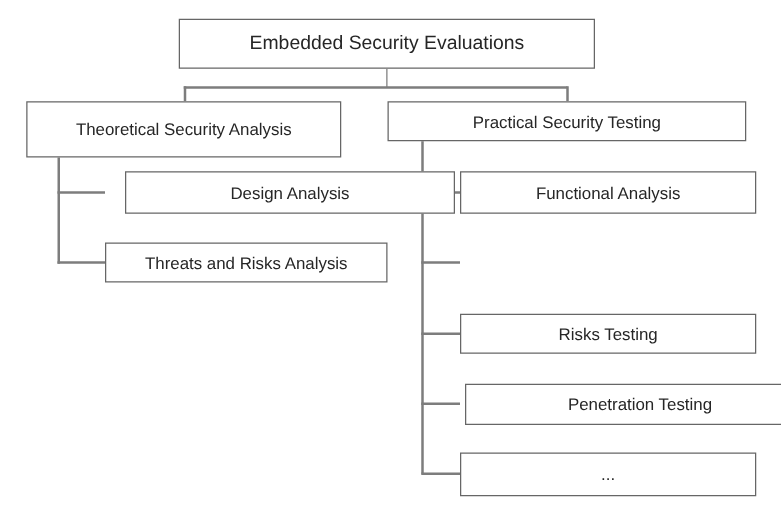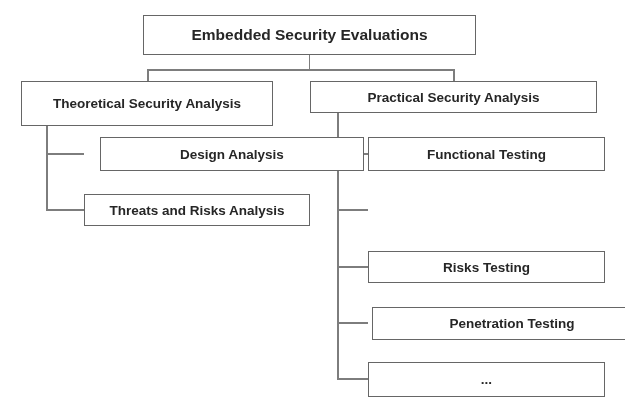--- a/index.html
+++ b/index.html
@@ -18,21 +18,21 @@
   }
   .node{
     position:absolute;
     box-sizing:border-box;
     border:1.5px solid var(--box-border);
     background:#ffffff;
     display:flex;
     align-items:center;
     justify-content:center;
     color:var(--text);
-    font-weight:bold;
+    font-weight:normal;
     font-size:13.5px;
     text-align:center;
     white-space:nowrap;
   }
   .node.root{font-size:15.5px;}
   .line{position:absolute;background:var(--line);}
   .line.v{width:1.5px;}
   .line.h{height:1.5px;}
 </style>
 </head>
@@ -53,27 +53,27 @@
   <div class="line h" style="left:337px;top:153px;width:31px"></div>
   <div class="line h" style="left:337px;top:209px;width:31px"></div>
   <div class="line h" style="left:337px;top:266px;width:31px"></div>
   <div class="line h" style="left:337px;top:322px;width:31px"></div>
   <div class="line h" style="left:337px;top:378px;width:31px"></div>
 
   <div class="node root" style="left:143px;top:15px;width:333px;height:40px">Embedded Security Evaluations</div>
 
   <div class="node" style="left:21px;top:81px;width:252px;height:45px">Theoretical Security Analysis</div>
 
-  <div class="node" style="left:310px;top:81px;width:287px;height:32px">Practical Security Analysis</div>
+  <div class="node" style="left:310px;top:81px;width:287px;height:32px">Practical Security Testing</div>
 
   <div class="node" style="left:100px;top:137px;width:264px;height:34px">Design Analysis</div>
 
   <div class="node" style="left:84px;top:194px;width:226px;height:32px">Threats and Risks Analysis</div>
 
-  <div class="node" style="left:368px;top:137px;width:237px;height:34px">Functional Testing</div>
+  <div class="node" style="left:368px;top:137px;width:237px;height:34px">Functional Analysis</div>
 
 
   <div class="node" style="left:368px;top:251px;width:237px;height:32px">Risks Testing</div>
 
   <div class="node" style="left:372px;top:307px;width:280px;height:33px">Penetration Testing</div>
 
   <div class="node" style="left:368px;top:362px;width:237px;height:35px">...</div>
 
 </div>
 

